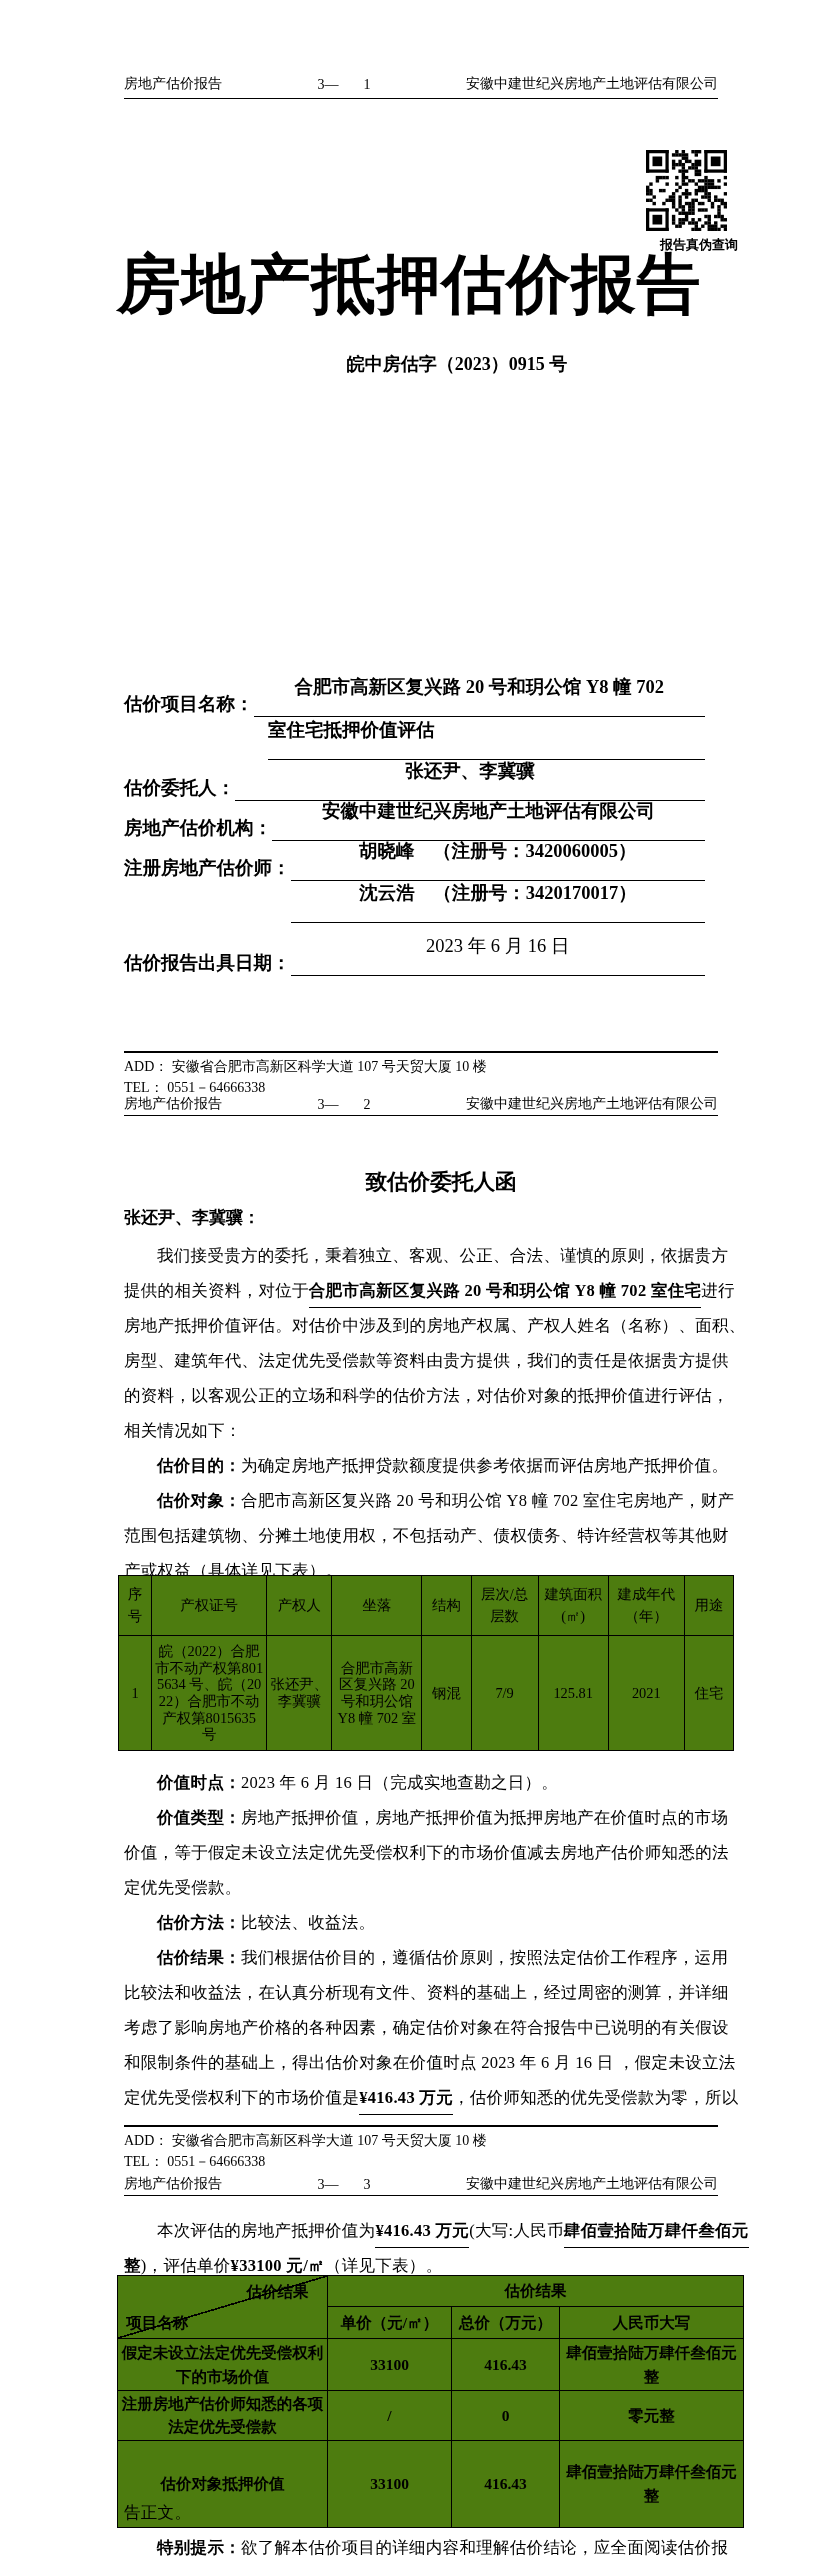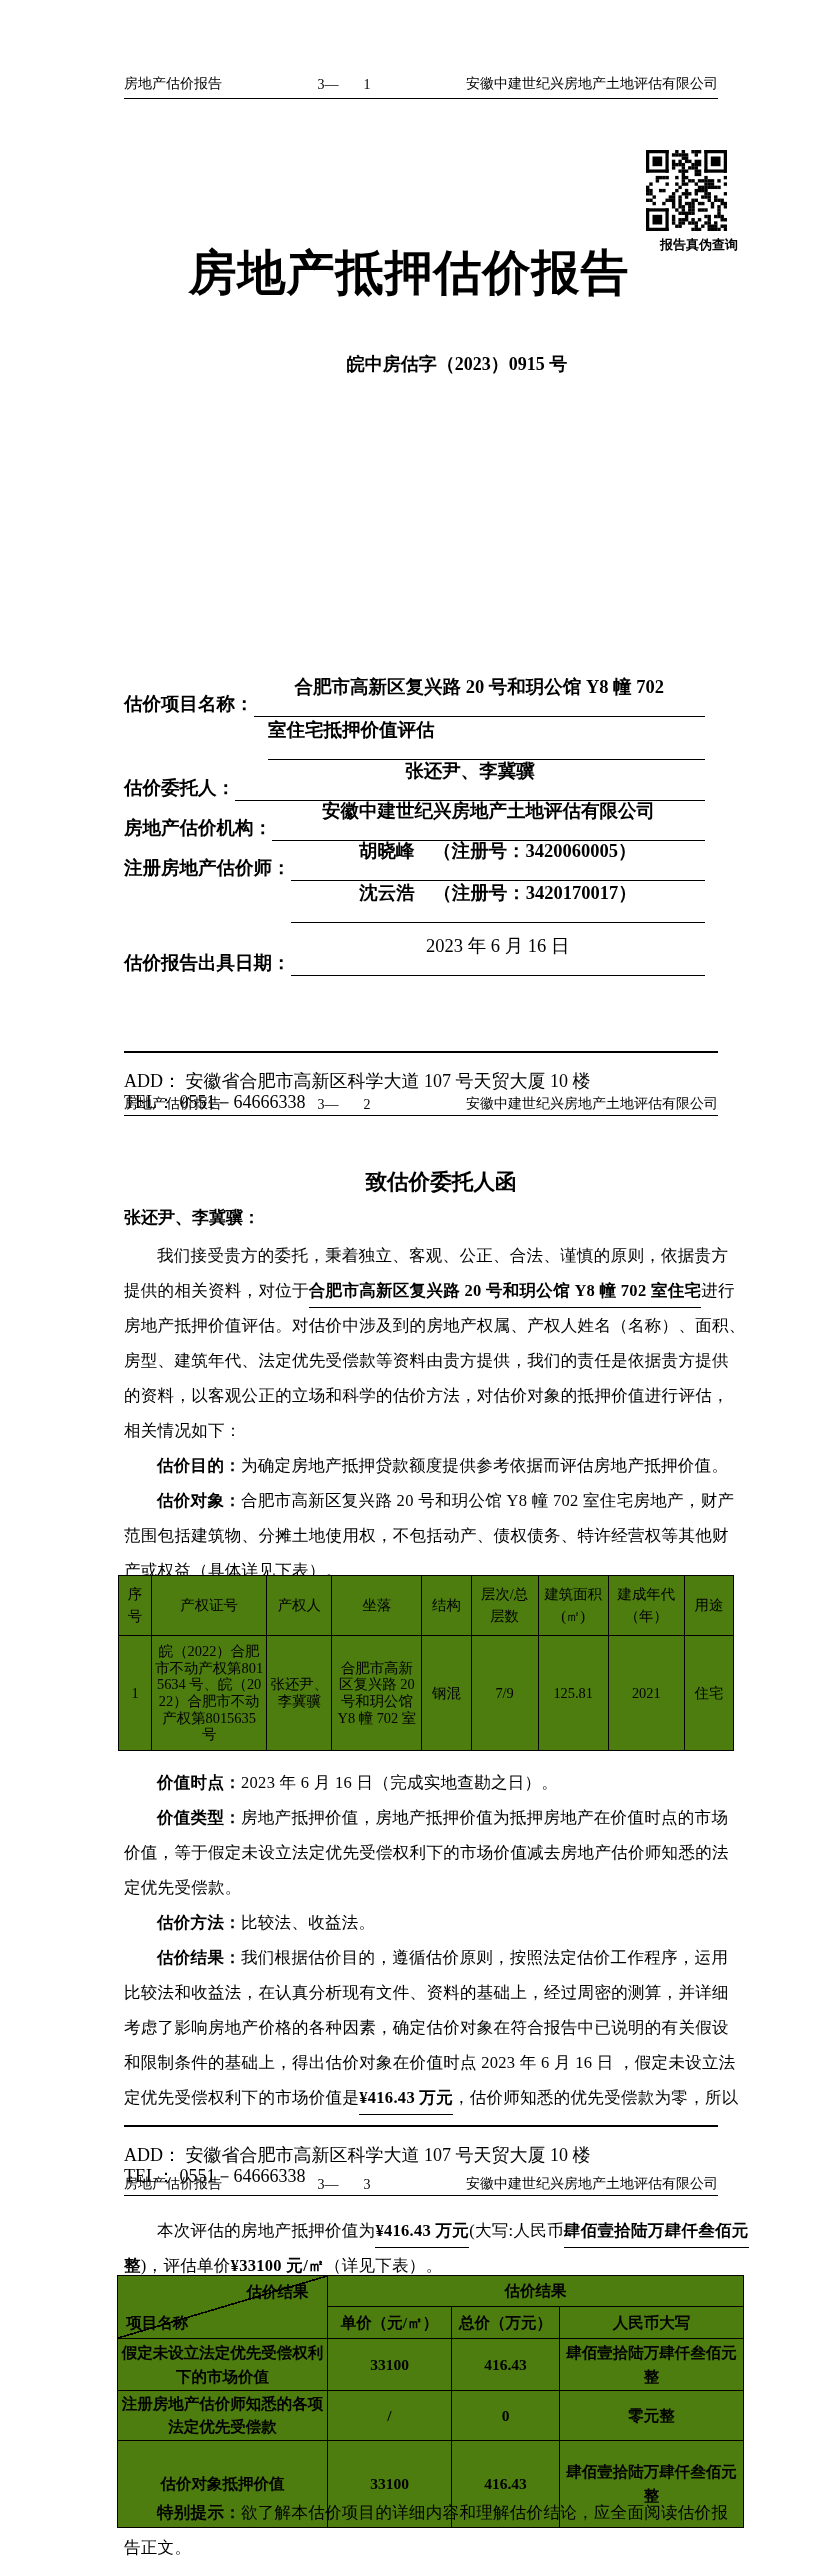--- a/index.html
+++ b/index.html
@@ -3,24 +3,24 @@
 <meta charset="utf-8">
 <style>
   html,body{margin:0;padding:0;background:#888;}
   .canvas{position:relative;width:818px;height:3300px;background:#fff;color:#000;
     font-family:"Liberation Serif","DejaVu Serif",serif;overflow:hidden;}
   .pageheader{position:absolute;left:124px;width:594px;display:flex;justify-content:space-between;
     align-items:flex-end;font-size:14px;white-space:nowrap;}
   .hcenter{display:flex;gap:25px;}
   .hrule{position:absolute;left:124px;width:594px;border-top:1.5px solid #000;}
   .frule{position:absolute;left:124px;width:594px;border-top:2.6px solid #000;}
-  .fline{position:absolute;left:124px;font-size:18px;white-space:nowrap;margin-top:11px;}
+  .fline{position:absolute;left:124px;font-size:14px;white-space:nowrap;}
   .qr{position:absolute;width:81px;height:81px;}
   .qrcap{position:absolute;left:635px;top:236px;width:103px;text-align:right;font-size:13px;font-weight:bold;}
-  .bigtitle{position:absolute;left:0;top:241px;width:100%;text-align:center;font-size:48px;font-weight:bold;
+  .bigtitle{position:absolute;left:0;top:241px;width:100%;text-align:center;font-size:64px;font-weight:bold;
     letter-spacing:1px;white-space:nowrap;}
   .docno{position:absolute;left:16px;top:352px;width:100%;text-align:center;font-size:18px;font-weight:bold;margin-left:32px;}
   .frow{position:absolute;display:flex;align-items:flex-end;font-size:18.5px;font-weight:bold;height:29px;}
   .flabel{white-space:nowrap;padding-bottom:1px;}
   .fvalue{flex:1;border-bottom:1.5px solid #000;text-align:center;padding-bottom:17px;white-space:nowrap;}
   .fvalue.left{text-align:left;}
   .fvalue.regular{font-weight:normal;}
   .sectitle{position:absolute;left:0;width:100%;text-align:center;font-size:21.6px;font-weight:bold;padding-left:32px;}
   .salut{position:absolute;left:124px;font-size:17px;font-weight:bold;white-space:nowrap;}
   .pblock{position:absolute;left:124px;width:605px;font-size:16.5px;line-height:35px;letter-spacing:0.3px;}
@@ -435,18 +435,18 @@
       <tr style="height:87px">
         <td>估价对象抵押价值</td>
         <td>33100</td>
         <td>416.43</td>
         <td>肆佰壹拾陆万肆仟叁佰元整</td>
       </tr>
     </tbody>
   </table>
 
   <div class="pblock" style="top:2495px">
+      <div class="pline"><span class="">告正文。</span></div>
       <div class="pline indent"><span class="seg-b ">特别提示：</span><span class="">欲了解本估价项目的详细内容和理解估价结论，应全面阅读估价报</span></div>
-      <div class="pline"><span class="">告正文。</span></div>
     </div>
 
 </div>
 
 
 </body></html>

